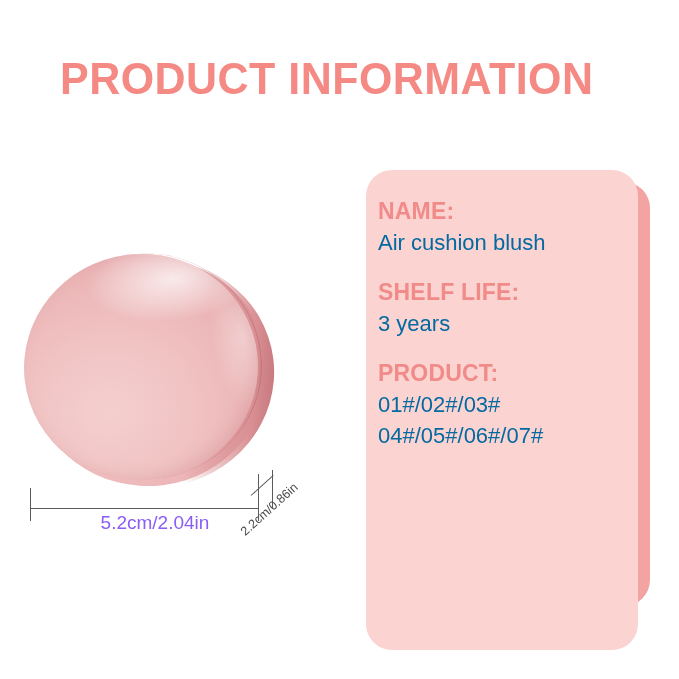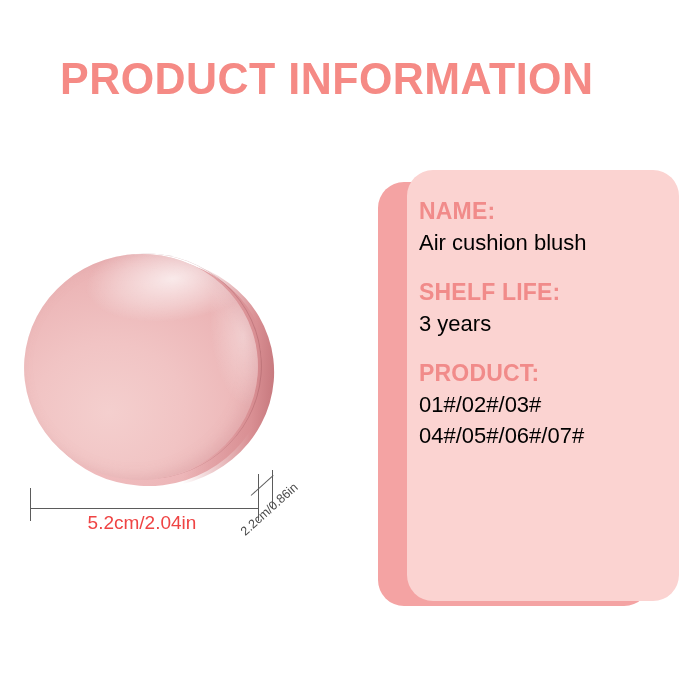--- a/index.html
+++ b/index.html
@@ -135,26 +135,26 @@
   #dim-depth-leader {
     left: 251px;
     top: 495px;
     width: 30px;
     height: 1px;
     transform: rotate(-42deg);
     transform-origin: left center;
   }
   #dim-width-label {
     position: absolute;
-    left: 67px;
+    left: 80px;
     top: 512px;
     width: 150px;
     text-align: center;
     font-size: 19px;
-    color: #ef4444;
+    color: #8b5cf6;
     white-space: nowrap;
   }
   #dim-depth-label {
     position: absolute;
     left: 238px;
     top: 528px;
     font-size: 12.5px;
     color: #4a4a4a;
     white-space: nowrap;
     transform: rotate(-42deg);
@@ -176,41 +176,40 @@
     width: 272px;
     height: 424px;
     border-radius: 26px;
     background: #f4a3a3;
   }
   #info-card {
     position: absolute;
     left: 0;
     top: 0;
     width: 272px;
-    height: 431px;
+    height: 480px;
     border-radius: 26px;
     background: #fbd3d1;
     padding: 26px 0 0 12px;
     box-sizing: border-box;
-    margin-left: 41px;
   }
   .field { margin: 0 0 19px 0; }
   .field:last-child { margin-bottom: 0; }
   .field-label {
     font-size: 23px;
     line-height: 31px;
     font-weight: bold;
     color: #f18b8a;
     letter-spacing: 0.2px;
     white-space: nowrap;
   }
   .field-value {
     font-size: 22px;
     line-height: 31px;
-    color: #000000;
+    color: #0369a1;
     white-space: nowrap;
   }
 </style>
 </head>
 <body>
 
 <div id="stage">
 
   <div id="page-title">PRODUCT INFORMATION</div>
 

